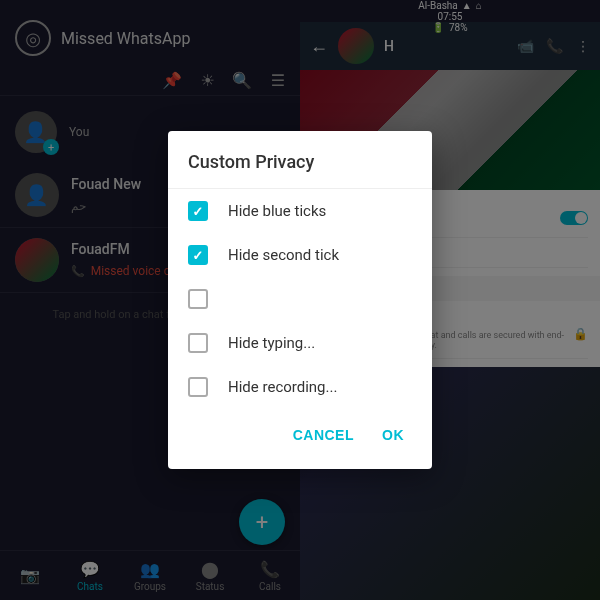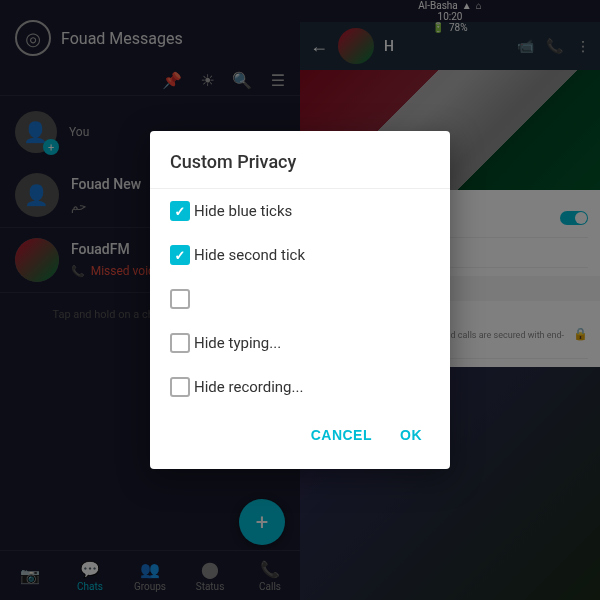--- a/index.html
+++ b/index.html
@@ -283,37 +283,37 @@
       background: rgba(0,0,0,0.5);
       display: flex;
       align-items: center;
       justify-content: center;
       z-index: 100;
     }
 
     .dialog {
       background: #fff;
       border-radius: 4px;
-      width: 300px;
+      width: 264px;
       padding: 20px 0 10px;
       box-shadow: 0 8px 32px rgba(0,0,0,0.4);
     }
     .dialog-title {
       font-size: 18px;
       color: #333;
       font-weight: 500;
       padding: 0 20px 16px;
       border-bottom: 1px solid #eee;
     }
 
     .dialog-option {
       display: flex;
       align-items: center;
       padding: 12px 20px;
-      gap: 4px;
+      gap: 20px;
       cursor: pointer;
     }
 
     .checkbox {
       width: 20px; height: 20px;
       border: 2px solid #aaa;
       border-radius: 3px;
       flex-shrink: 0;
       display: flex;
       align-items: center;
@@ -354,21 +354,21 @@
       text-transform: uppercase;
     }
   </style>
 </head>
 <body>
 
 <div class="left-panel">
 
   <div class="wa-header">
     <div class="wa-logo-icon">◎</div>
-    <span class="wa-title">Fouad Messages</span>
+    <span class="wa-title">Missed WhatsApp</span>
   </div>
 
   <div class="wa-toolbar">
     <span class="wa-toolbar-icon">📌</span>
     <span class="wa-toolbar-icon">☀</span>
     <span class="wa-toolbar-icon">🔍</span>
     <span class="wa-toolbar-icon">☰</span>
   </div>
   <div class="wa-divider"></div>
 
@@ -436,21 +436,21 @@
 </div>
 
 <div class="right-panel">
 
   <div class="status-bar">
     <div class="status-left">
       <span>Al-Basha</span>
       <span>▲</span>
       <span>⌂</span>
     </div>
-    <span>10:20</span>
+    <span>07:55</span>
     <div class="status-right">
       <span>🔋</span>
       <span>78%</span>
     </div>
   </div>
 
   <div class="chat-header">
     <span class="back-btn">←</span>
     <div class="header-avatar" style="background:linear-gradient(135deg,#c8102e,#007a3d);"></div>
     <span class="header-name">H</span>

